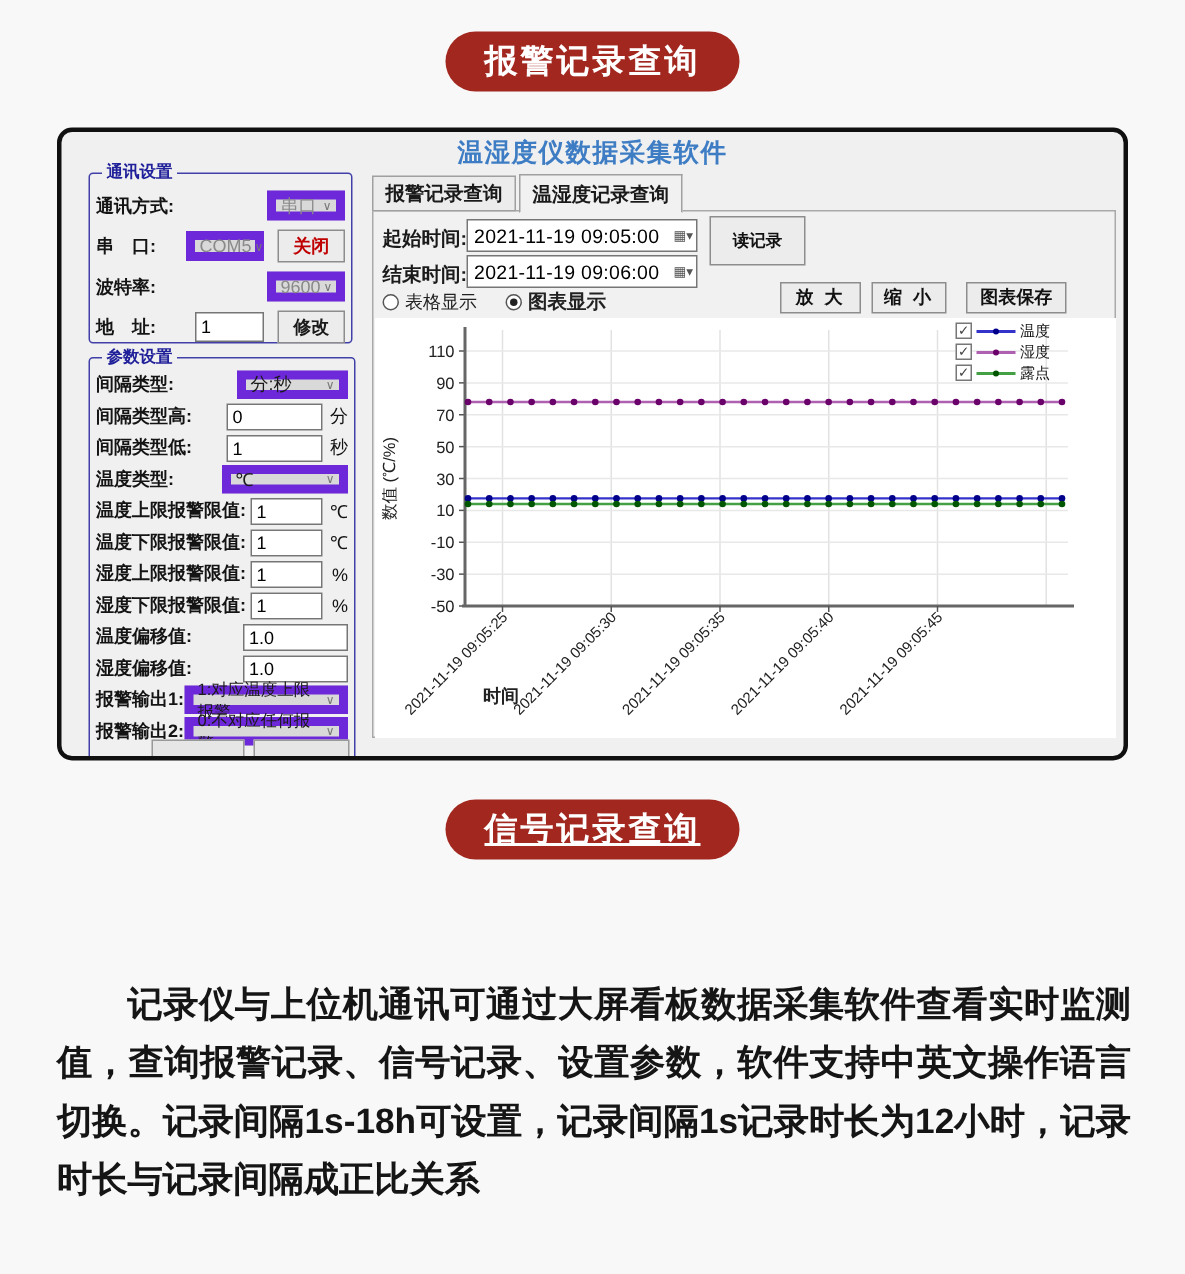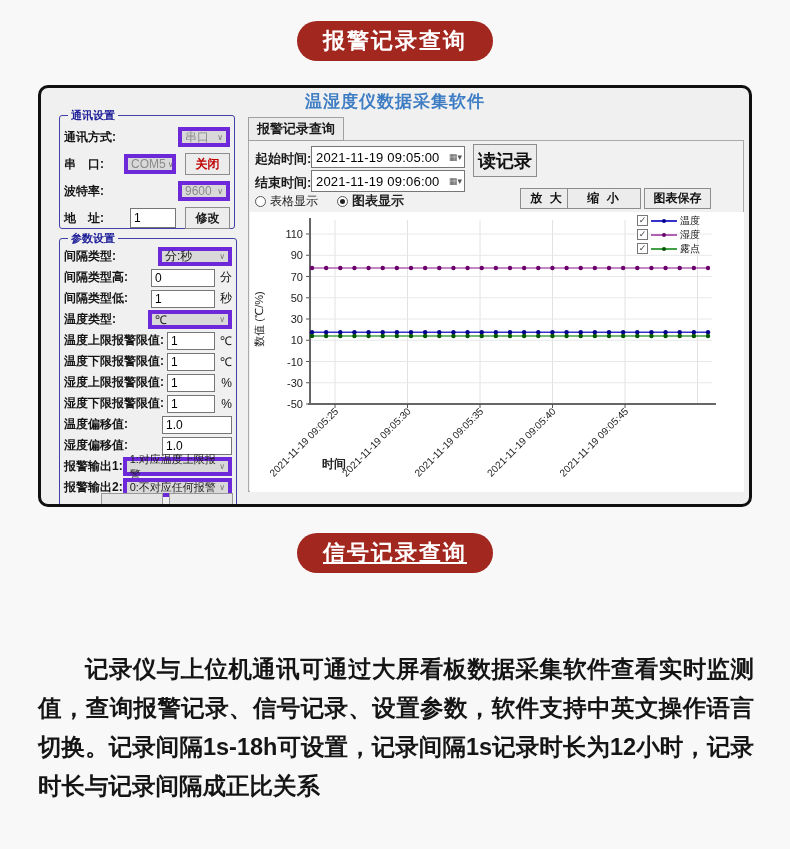--- a/index.html
+++ b/index.html
@@ -26,21 +26,21 @@
     font-size: 11px; font-weight: bold; color: #20209a; line-height: 14px; }
 
   .frow { display: flex; align-items: center; margin: 0 4px; }
   .group-comm .frow { height: 26px; margin-top: 1px; justify-content: space-between; }
   .group-comm .frow:first-child { margin-top: 8px; }
   .group-params .frow { height: 21px; }
   .group-params .frow:first-child { margin-top: 7px; }
   .flabel { font-size: 12px; color: #141414; white-space: pre; font-weight: 600; }
 
   .sel { margin-left: auto; display: flex; align-items: center; justify-content: space-between;
-    border: 4px solid #6d28d9; background: #d9d9d9; height: 19px; padding: 0 3px; font-size: 12px; color: #1a1a1a; }
+    border: 6px solid #6d28d9; background: #d9d9d9; height: 19px; padding: 0 3px; font-size: 12px; color: #1a1a1a; }
   .sel-arrow { font-size: 8px; color: #777; margin-left: 2px; }
   .select-disabled { width: 52px; color: #8a8a8a; height: 20px; }
   .select-a { width: 74px; }
   .select-b { width: 84px; }
   .select-wide { width: 114px; font-size: 11px; }
 
   .inp { margin-left: auto; height: 18px; border: 1px solid #767676; background: #fff;
     font-size: 12px; padding: 0 3px; color: #000; font-family: inherit; }
   .group-comm .inp { height: 20px; }
   .input { width: 46px; }
@@ -65,33 +65,33 @@
 
   .tab-content { position: absolute; left: 207px; top: 52px; width: 496px; height: 352px;
     background: #f1f1f1; border: 1px solid #a9a9a9; z-index: 1; }
 
   .q-label { position: absolute; font-size: 13px; font-weight: 600; color: #1a1a1a; }
   .dt-input { position: absolute; width: 154px; height: 22px; background: #fff; border: 1px solid #767676;
     font-size: 13px; display: flex; align-items: center; padding: 0 2px 0 4px; color: #000; }
   .dt-input .dt-val { flex: 1; letter-spacing: 0.2px; }
   .dt-icon { font-size: 9px; color: #555; white-space: nowrap; }
   .read-btn { position: absolute; left: 224px; top: 3px; width: 64px; height: 33px;
-    background: #ececec; border: 1px solid #8d8d8d; font-size: 18px; font-weight: 600; font-family: inherit; color: #111; }
+    background: #ececec; border: 1px solid #8d8d8d; font-size: 11px; font-weight: 600; font-family: inherit; color: #111; }
 
   .radio { position: absolute; display: flex; align-items: center; gap: 4px; cursor: default; }
   .rb { width: 11px; height: 11px; border: 1px solid #555; border-radius: 50%; background: #fff; position: relative; }
   .rb.checked::after { content: ""; position: absolute; left: 2px; top: 2px; width: 5px; height: 5px;
     border-radius: 50%; background: #222; }
   .radio .rlabel { font-size: 12px; color: #222; }
   .radio.sel-strong .rlabel { font-size: 13px; font-weight: bold; }
 
   .cbtn { position: absolute; height: 21px; background: #ececec; border: 1px solid #8d8d8d;
     font-size: 12px; font-weight: 600; font-family: Liberation Sans, sans-serif; color: #111; letter-spacing: 2px; }
   .btn-zoom-in { left: 271px; top: 47px; width: 54px; }
-  .btn-zoom-out { left: 318px; top: 47px; width: 74px; }
+  .btn-zoom-out { left: 332px; top: 47px; width: 50px; }
   .btn-save { left: 395px; top: 47px; width: 67px; letter-spacing: 0; }
 
   .chart-wrap { position: absolute; left: 1px; top: 71px; width: 494px; height: 280px; background: #fff; }
   svg { font-family: "Liberation Sans", sans-serif; display: block; }
 
   .legend { position: absolute; left: 388px; top: 73px; display: flex; flex-direction: column; gap: 1px; }
   .legend-row { display: flex; align-items: center; gap: 3px; height: 13px; }
   .cb { width: 11px; height: 11px; background: #fff; border: 1px solid #777; font-size: 9px;
     line-height: 9px; text-align: center; color: #444; }
   .sample { position: relative; width: 26px; height: 2px; }
@@ -213,20 +213,21 @@
           </span>
         </div>
       </div>
   </div>
 
   <div class="cut-btn b1"></div>
   <div class="cut-btn b2"></div>
 
   <div class="tabs">
     <div class="tab">报警记录查询</div>
+    <div class="tab active">温湿度记录查询</div>
   </div>
 
   <div class="tab-content">
     <span class="q-label" style="left:6px;top:9px">起始时间:</span>
     <span class="dt-input" style="left:62px;top:5px">
       <span class="dt-val">2021-11-19 09:05:00</span>
       <span class="dt-icon">▦▾</span>
     </span>
     <button class="read-btn">读记录</button>
 

